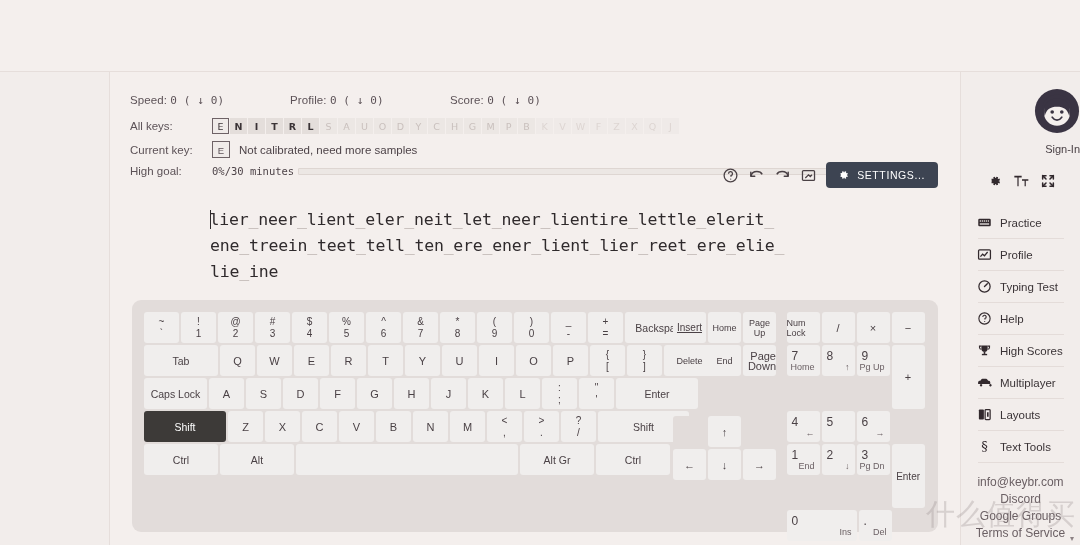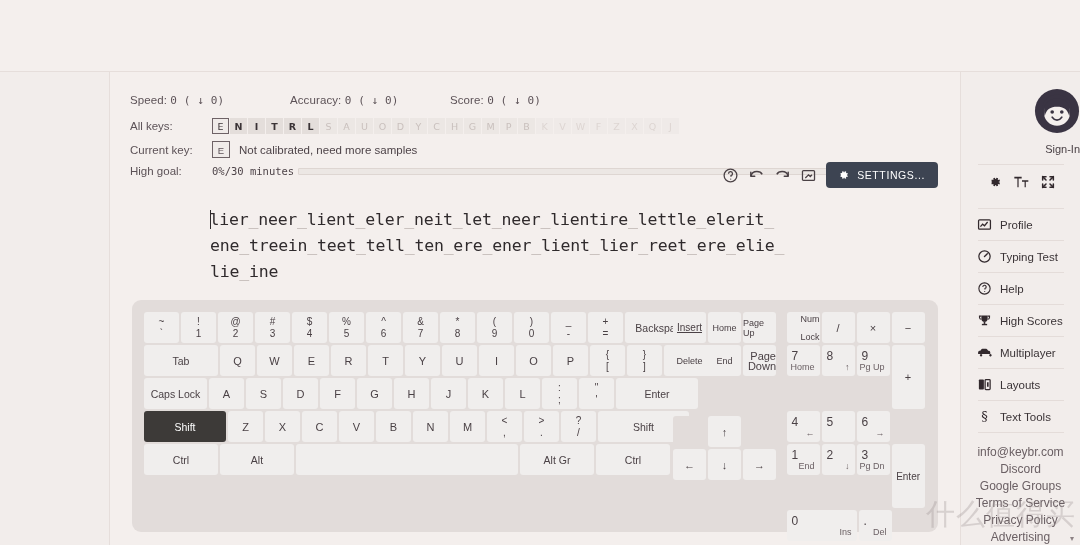--- a/index.html
+++ b/index.html
@@ -175,21 +175,21 @@
     </div>
   </div>
 
   <div class="statsblock">
     <div class="statsrow">
       <div class="statitem">
         <span>Speed:</span>
         <b>0 ( ↓ 0)</b>
       </div>
       <div class="statitem">
-        <span>Accuracy:</span>
+        <span>Profile:</span>
         <b>0 ( ↓ 0)</b>
       </div>
       <div class="statitem">
         <span>Score:</span>
         <b>0 ( ↓ 0)</b>
       </div>
     </div>
 
     <div class="labelrow">
       <span class="lbl">All keys:</span>
@@ -374,21 +374,21 @@
           <div class="key u6 wordkey"></div>
           <div class="key u15 wordkey">Alt Gr</div>
           <div class="key u15 wordkey">Ctrl</div>
         </div>
     </div>
 
     <div class="kbnav">
       <div class="krow" id="nav-r1">
           <div class="key navkey wordkey" style="font-size: 10px; text-align: center; line-height: 10px; text-decoration: underline;">Insert</div>
           <div class="key navkey wordkey" style="font-size: 9px; text-align: center; line-height: 10px;">Home</div>
-          <div class="key navkey wordkey" style="font-size: 9px; line-height: 10px;">Page Up</div>
+          <div class="key navkey wordkey" style="font-size: 9px; text-align: center; line-height: 10px;">Page Up</div>
         </div>
       <div class="krow" id="nav-r2">
           <div class="key navkey wordkey" style="font-size: 9px; text-align: center; line-height: 10px;">Delete</div>
           <div class="key navkey wordkey" style="font-size: 9px; text-align: center; line-height: 10px;">End</div>
           <div class="key navkey wordkey" style="font-size: 11px; text-align: right; line-height: 10px;">Page Down</div>
         </div>
       <div style="height:38px"></div>
       <div class="krow">
         <div class="key navkey blank"></div>
         <div class="key navkey">↑</div>
@@ -396,21 +396,21 @@
       </div>
       <div class="krow">
         <div class="key navkey">←</div>
         <div class="key navkey">↓</div>
         <div class="key navkey">→</div>
       </div>
     </div>
 
     <div class="kbpad">
       <div class="krow" id="pad-r1">
-          <div class="key padkey wordkey" style="font-size: 9px; line-height: 18px; text-align: right;">Num Lock</div>
+          <div class="key padkey wordkey" style="font-size: 9px; line-height: 10px; text-align: left;">Num Lock</div>
           <div class="key padkey">/</div>
           <div class="key padkey">×</div>
           <div class="key padkey">−</div>
         </div>
       <div class="krow" id="pad-r2">
           <div class="key padkey">
             <span class="kcorner kc-tl" style="font-size: 12px; color: rgb(74, 65, 69);">7</span>
             <span class="kcorner kc-br">Home</span>
           </div>
           <div class="key padkey">
@@ -494,20 +494,32 @@
       <path d="M4 9V4h5"></path>
         <path d="M20 9V4h-5"></path>
         <path d="M4 15v5h5"></path>
         <path d="M20 15v5h-5"></path>
       <path d="M4 4l5 5M20 4l-5 5M4 20l5-5M20 20l-5-5"></path>
     </svg>
   </div>
   <div class="railsep"></div>
 
   <div id="navitems" style="width:100%">
+      <div class="navitem">
+        <svg viewBox="0 0 24 24" fill="currentColor">
+          <rect x="2" y="6" width="20" height="12" rx="2"></rect>
+          <rect x="4.4" y="8.6" width="2" height="2" fill="#f4efed"></rect>
+          <rect x="7.6" y="8.6" width="2" height="2" fill="#f4efed"></rect>
+          <rect x="10.8" y="8.6" width="2" height="2" fill="#f4efed"></rect>
+          <rect x="14" y="8.6" width="2" height="2" fill="#f4efed"></rect>
+          <rect x="17.2" y="8.6" width="2" height="2" fill="#f4efed"></rect>
+          <rect x="4.4" y="13.4" width="15" height="2" fill="#f4efed"></rect>
+        </svg>
+        <span>Practice</span>
+      </div>
       <div class="railsep" style="margin: 0px auto;"></div>
       <div class="navitem">
         <svg viewBox="0 0 24 24" fill="currentColor">
           <rect x="2.5" y="4.5" width="19" height="15" rx="1.6" fill="none" stroke="currentColor" stroke-width="2"></rect>
           <path d="M5.5 15.5l3.5-4 3 2.5 5-6" fill="none" stroke="currentColor" stroke-width="2"></path>
         </svg>
         <span>Profile</span>
       </div>
       <div class="railsep" style="margin: 0px auto;"></div>
       <div class="navitem">

